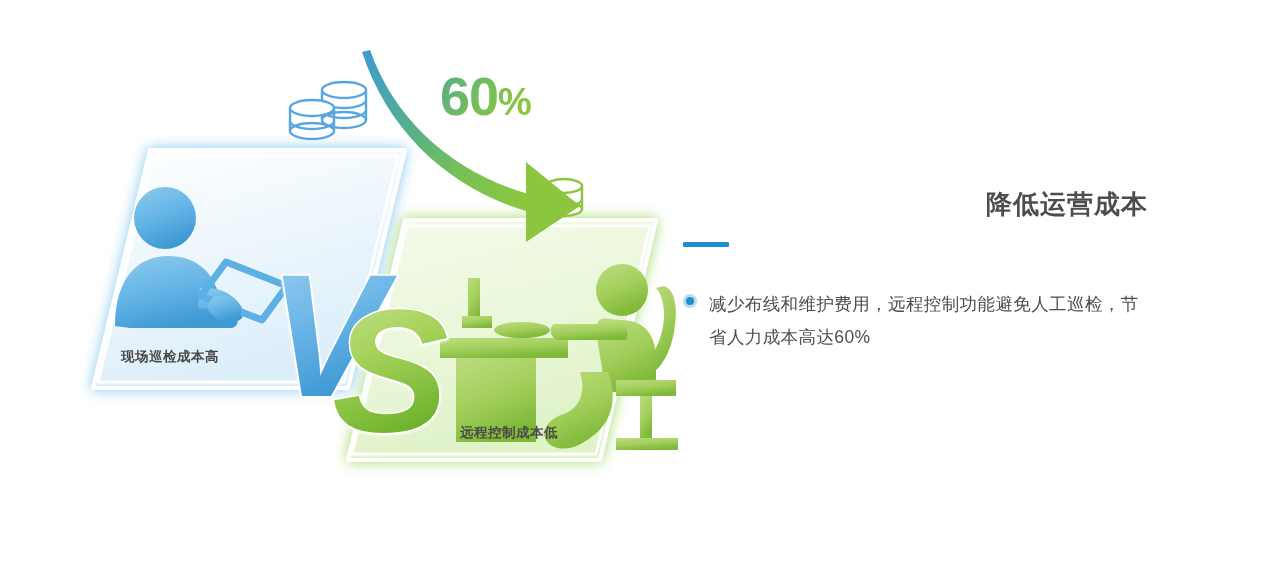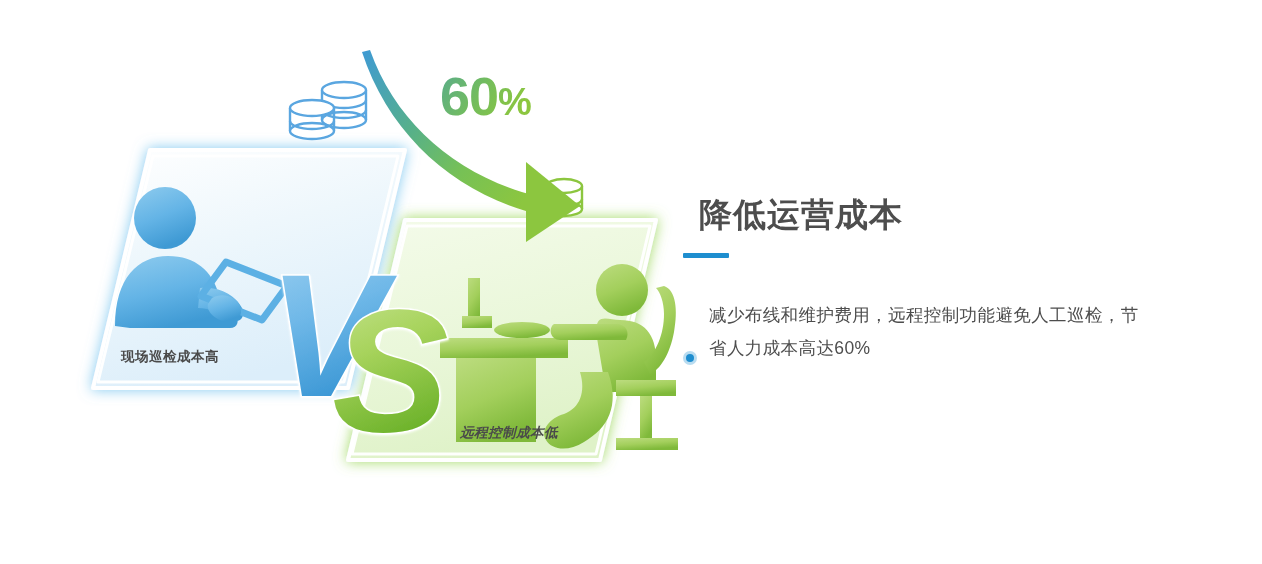--- a/index.html
+++ b/index.html
@@ -39,52 +39,53 @@
 
   .caption {
     position: absolute;
     font-size: 13.5px;
     font-weight: bold;
     color: #4a4a4a;
     letter-spacing: 0.5px;
     white-space: nowrap;
   }
   #caption-left  { left: 61px;  top: 328px; }
-  #caption-right { left: 400px; top: 404px; font-style: italic; }
+  #caption-right { left: 400px; top: 404px; }
 
   
   #textblock {
     position: absolute;
     left: 683px;
     top: 178px;
     width: 470px;
   }
   #page-title {
-    margin: 16px;
-    font-size: 33px;
+    margin: 5px;
+    font-size: 26px;
     line-height: 42px;
     font-weight: bold;
     color: #4d4d4d;
     letter-spacing: 1px;
+    text-align: right;
   }
   #title-accent {
     margin-top: 17px;
     width: 46px;
     height: 5px;
     background: #1e8ecf;
     border-radius: 1px;
   }
   #bullet-list {
     margin: 41px 0 0 0;
     padding: 0;
     list-style: none;
   }
   .bullet-row {
     display: flex;
-    align-items: flex-end;
+    align-items: flex-start;
   }
   .bullet-dot {
     flex: 0 0 auto;
     width: 14px;
     height: 14px;
     border-radius: 50%;
     background: #b9dcf0;
     position: relative;
     margin-top: 6px;
     margin-right: 12px;

